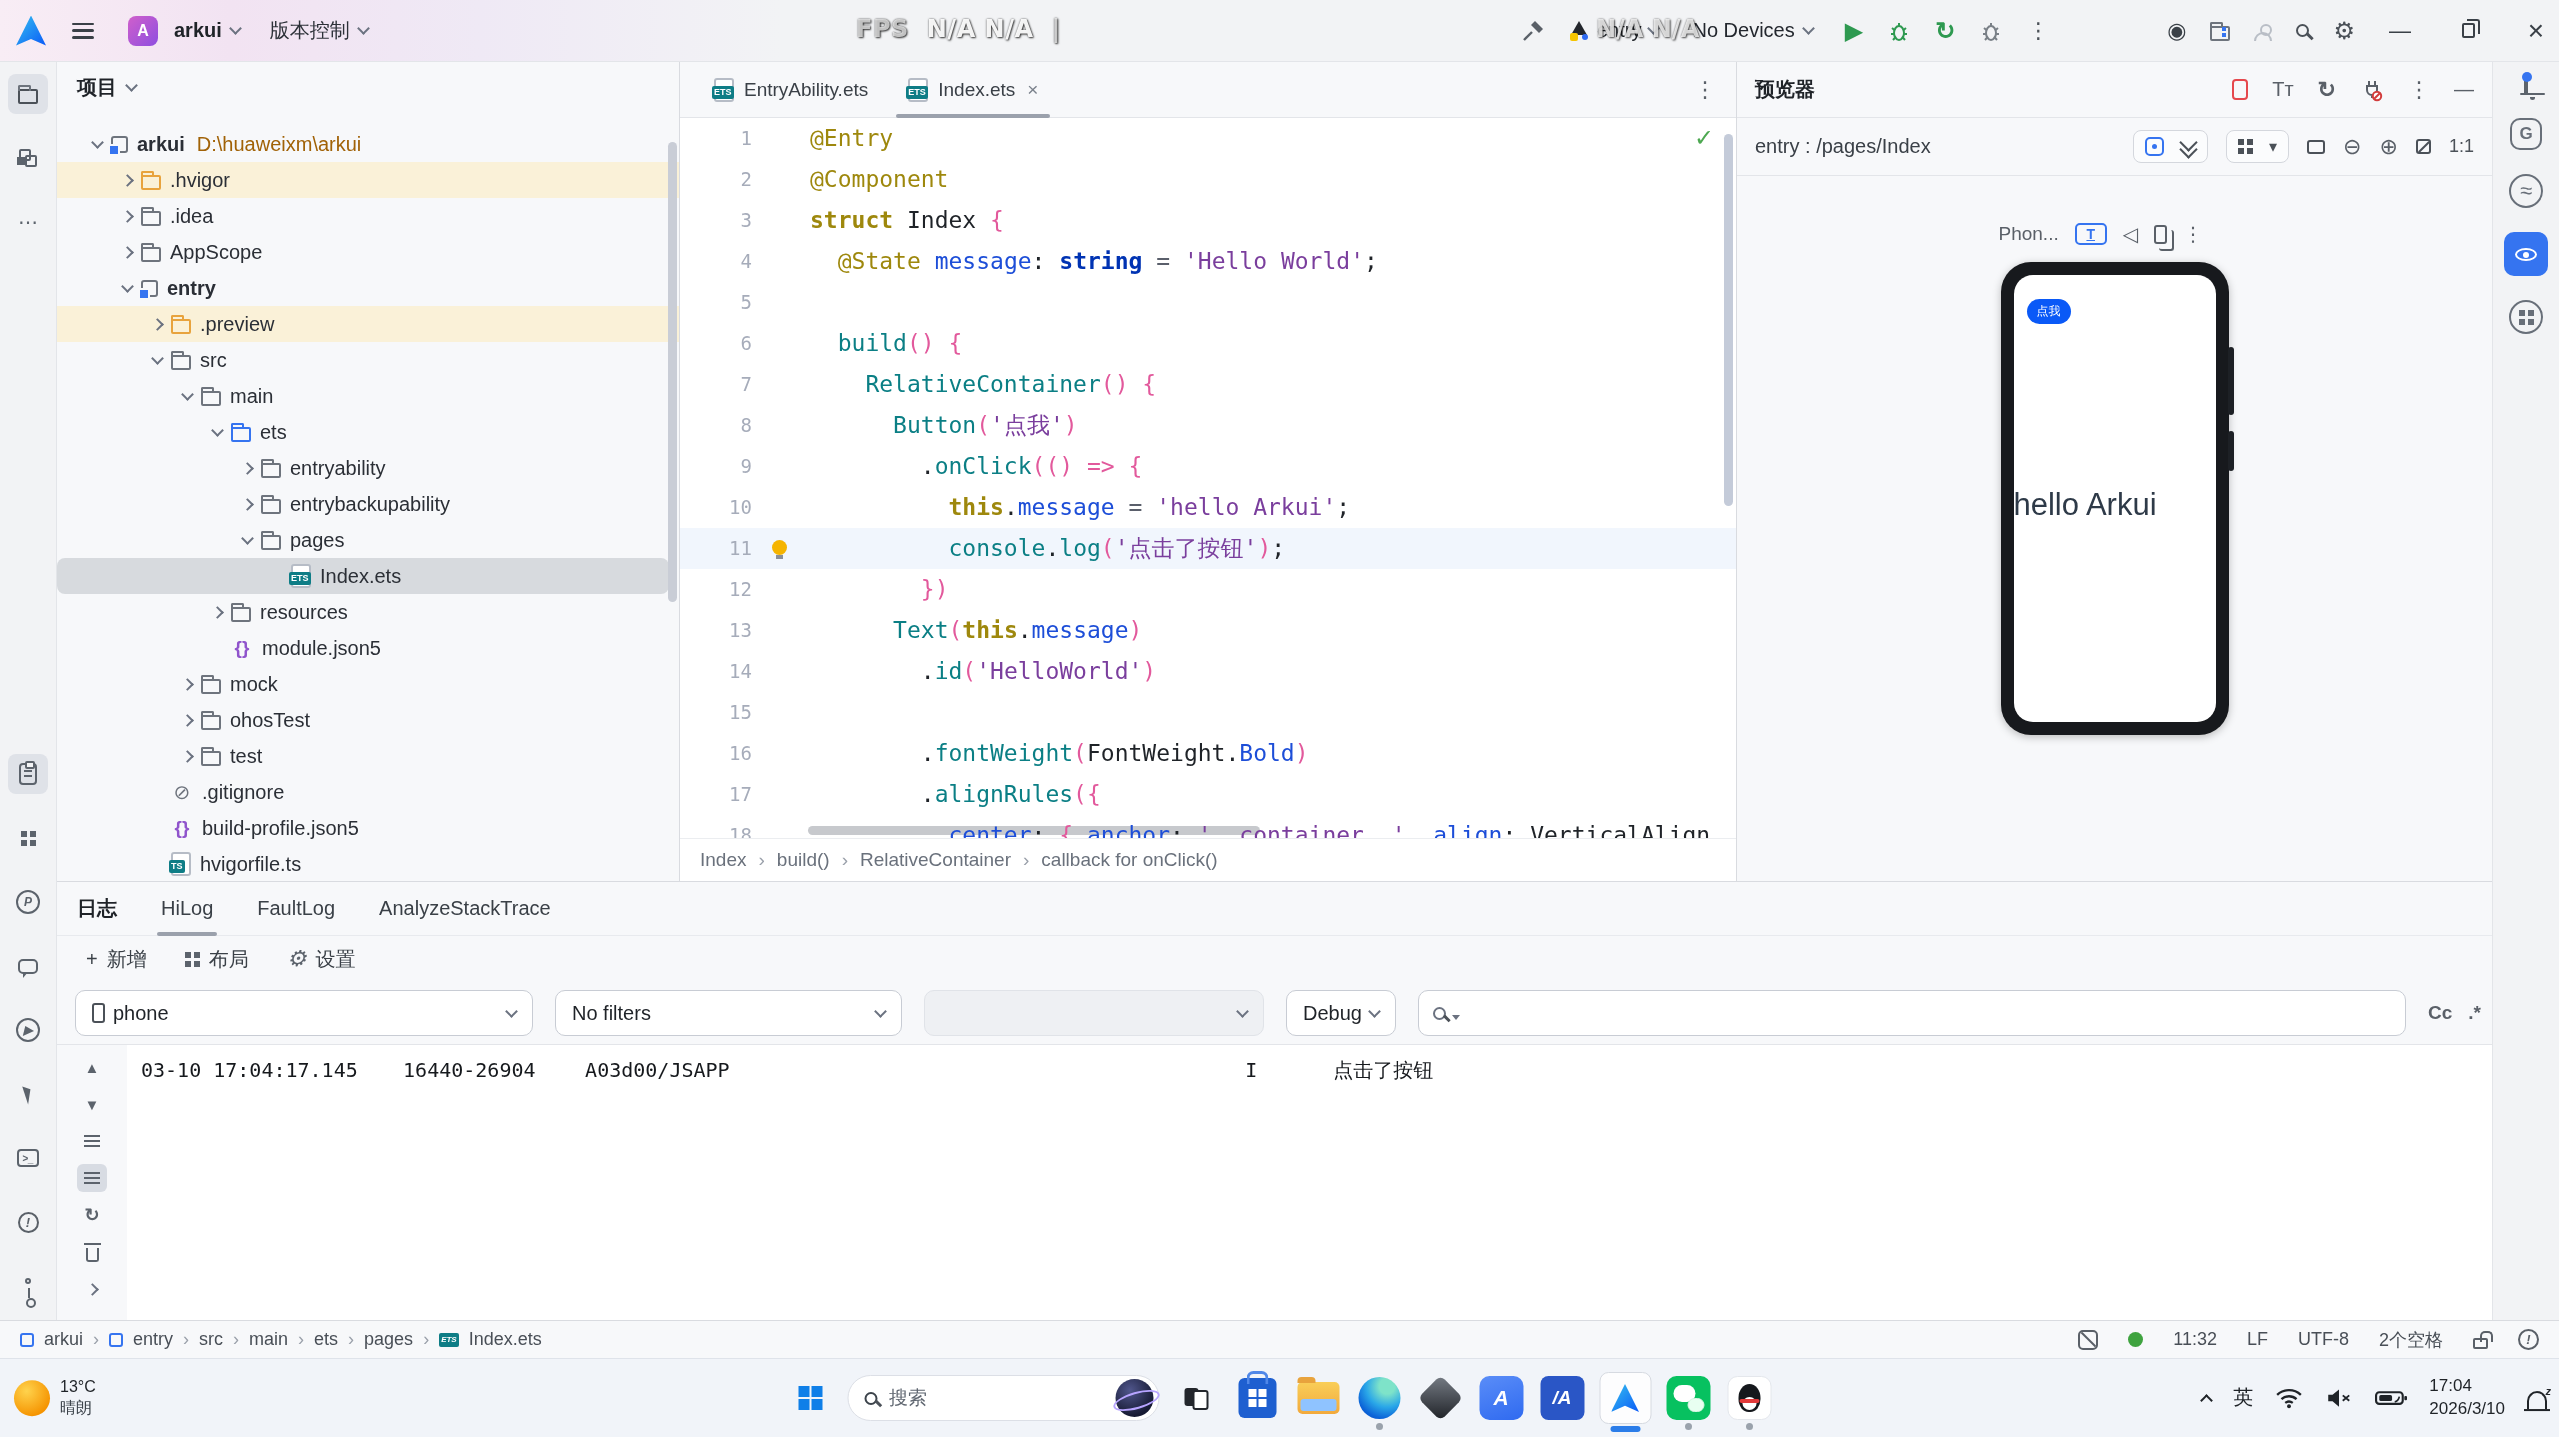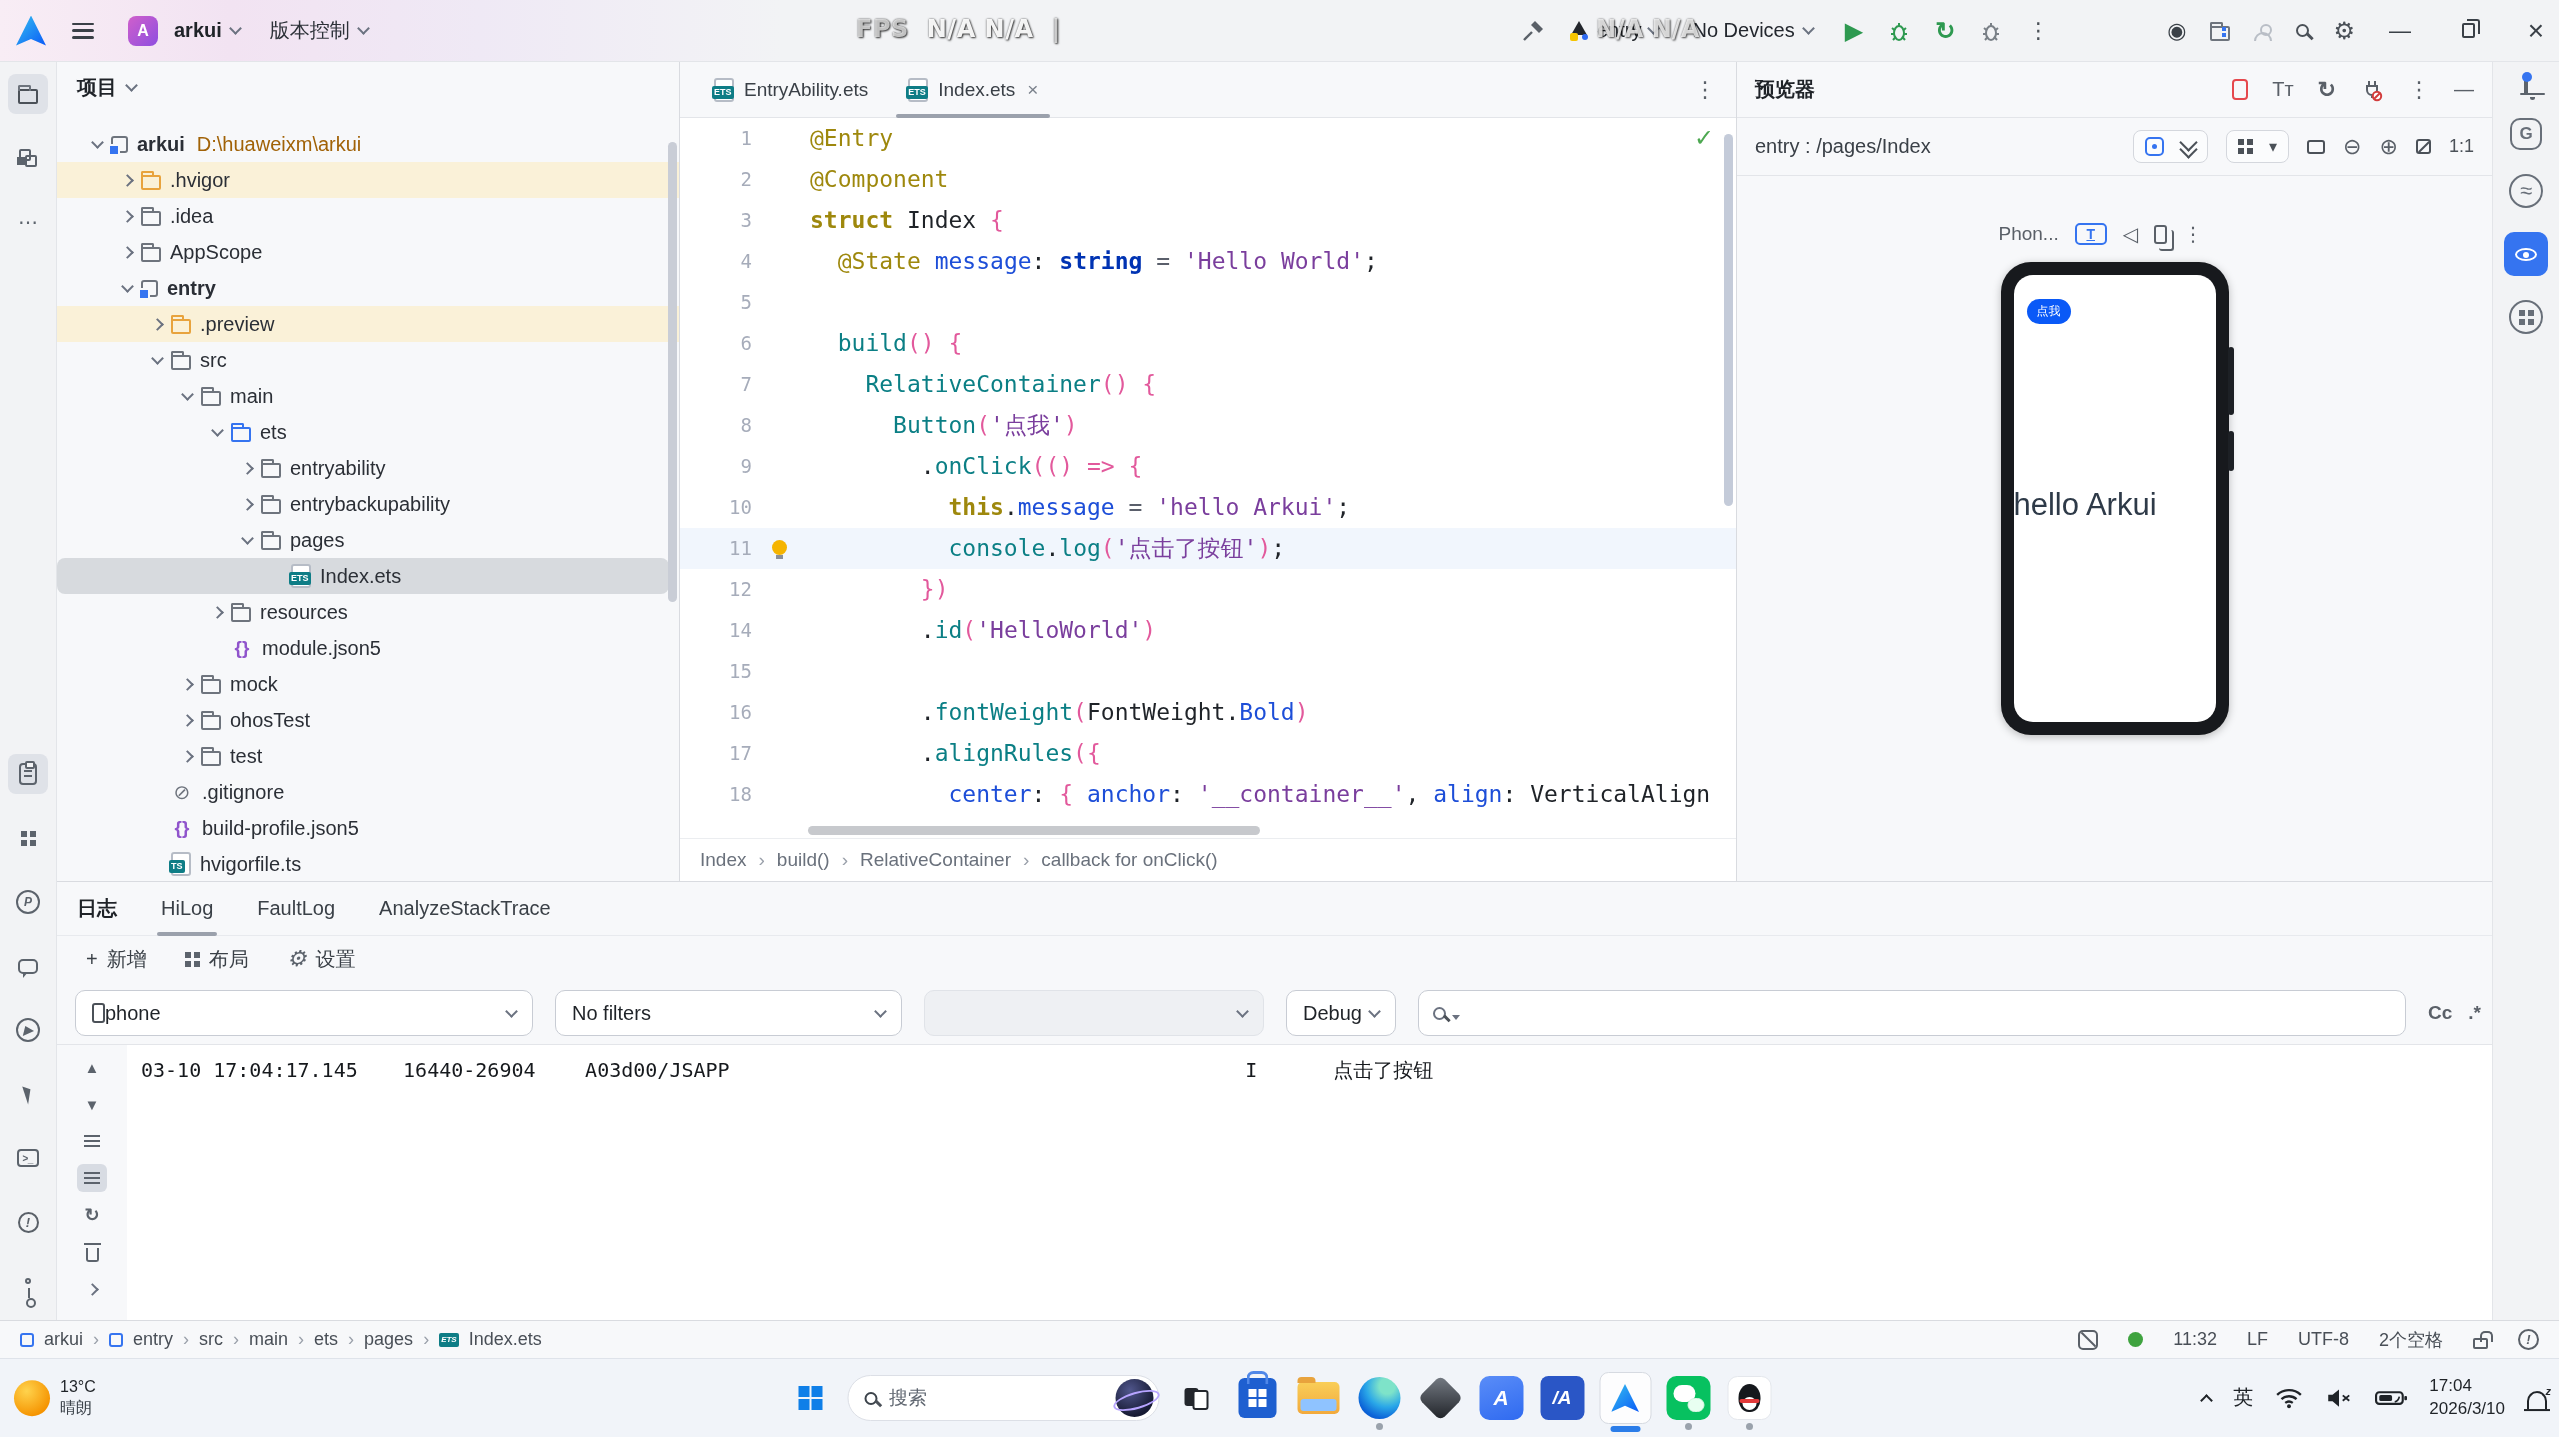--- a/index.html
+++ b/index.html
@@ -162,21 +162,21 @@
   
   .log-panel{height:439px;background:#f7f8fa;border-top:1px solid #d9dbe0;display:flex;flex-direction:column}
   .log-tabs{height:54px;display:flex;align-items:center;padding-left:20px;gap:44px;border-bottom:1px solid #e8eaee}
   .log-title{font-size:20px;font-weight:bold}
   .ltab{font-size:20px;color:#3a4047;height:54px;display:flex;align-items:center;position:relative}
   .ltab.active:after{content:'';position:absolute;left:-4px;right:-4px;bottom:0;height:4px;background:#9BA1AC;border-radius:2px}
   .log-toolbar{height:46px;display:flex;align-items:center;padding-left:20px;gap:38px;color:#3a4047;font-size:20px}
   .ltool{display:flex;align-items:center;gap:9px;color:#3a4047}
   .plus{font-size:24px;color:#5c636c;line-height:1}
   .log-filters{height:62px;display:flex;align-items:center;padding-left:18px}
-  .dd{height:46px;border:1px solid #c8ccd4;border-radius:10px;background:#fff;display:flex;align-items:center;padding:0 16px;font-size:20px;color:#1f2328;gap:0}
+  .dd{height:46px;border:1px solid #c8ccd4;border-radius:10px;background:#fff;display:flex;align-items:center;padding:0 16px;font-size:20px;color:#1f2328;gap:8px}
   .dd .chv{margin-left:auto}
   .dd.disabled{background:#eef0f3;border-color:#e0e3e8}
   .phic{width:13px;height:20px;border:2px solid #4b5158;border-radius:3px}
   .searchbox{height:46px;width:988px;border:1px solid #c8ccd4;border-radius:10px;background:#fff;display:flex;align-items:center;padding:0 14px;gap:6px;margin-left:22px}
   .searchbox input{border:none;outline:none;flex:1;font-size:20px;font-family:"Liberation Sans",sans-serif;background:transparent}
   .sdrop{width:0;height:0;border-left:4px solid transparent;border-right:4px solid transparent;border-top:5px solid #6b7280;margin-top:8px}
   .regbtn{margin-left:22px;font-size:19px;font-weight:bold;color:#5a6068}
   .log-content{flex:1;background:#fff;border-top:1px solid #e3e5e9;display:flex}
   .log-gutter{width:70px;flex:none;display:flex;flex-direction:column;align-items:center;padding-top:8px;gap:9px;color:#5c636c;background:#f7f8fa}
   .lg-ic{width:30px;height:28px;display:flex;align-items:center;justify-content:center;font-size:15px;border-radius:6px}
@@ -596,20 +596,26 @@
               <span class="ctext"><span class="tk-pln">          </span><span class="tk-fn">console</span><span class="tk-pln">.</span><span class="tk-fn">log</span><span class="tk-brc">(</span><span class="tk-str">'点击了按钮'</span><span class="tk-brc">)</span><span class="tk-pln">;</span></span>
             </div>
             <div class="code-line">
               <span class="gut">
                 <span class="lnum">12</span>
               </span>
               <span class="ctext"><span class="tk-pln">        </span><span class="tk-brc">})</span></span>
             </div>
             <div class="code-line">
               <span class="gut">
+                <span class="lnum">13</span>
+              </span>
+              <span class="ctext"><span class="tk-pln">      </span><span class="tk-fn">Text</span><span class="tk-brc">(</span><span class="tk-kwd">this</span><span class="tk-pln">.</span><span class="tk-fld">message</span><span class="tk-brc">)</span></span>
+            </div>
+            <div class="code-line">
+              <span class="gut">
                 <span class="lnum">14</span>
               </span>
               <span class="ctext"><span class="tk-pln">        .</span><span class="tk-fn">id</span><span class="tk-brc">(</span><span class="tk-str">'HelloWorld'</span><span class="tk-brc">)</span></span>
             </div>
             <div class="code-line">
               <span class="gut">
                 <span class="lnum">15</span>
               </span>
             </div>
             <div class="code-line">

